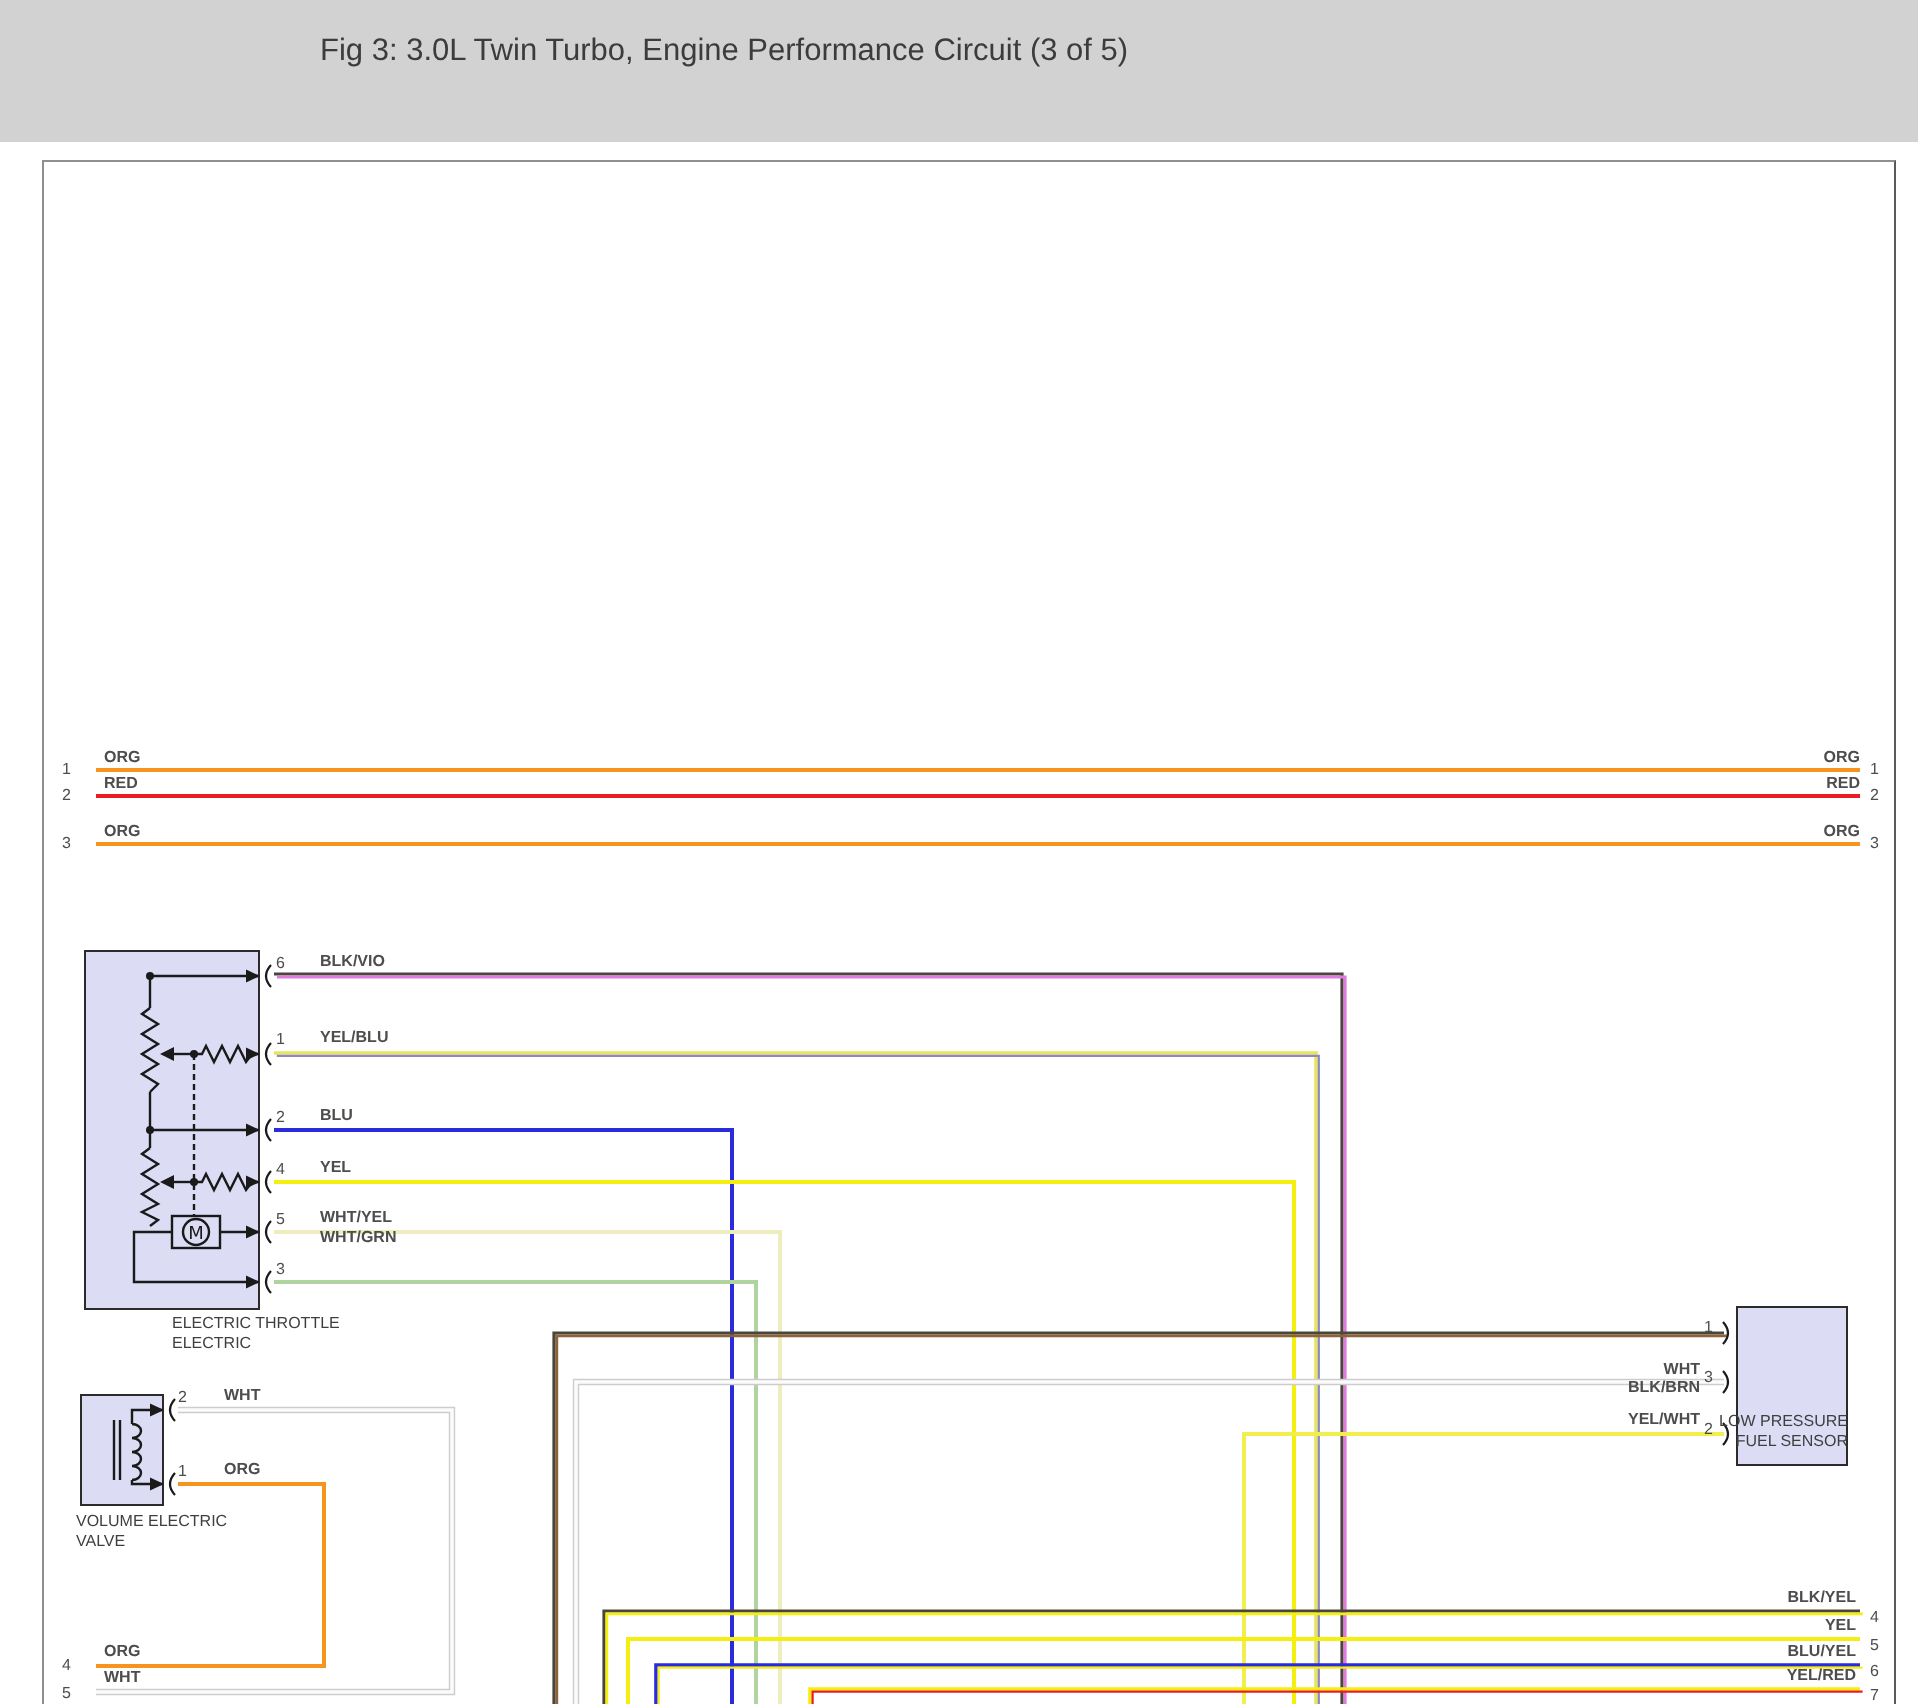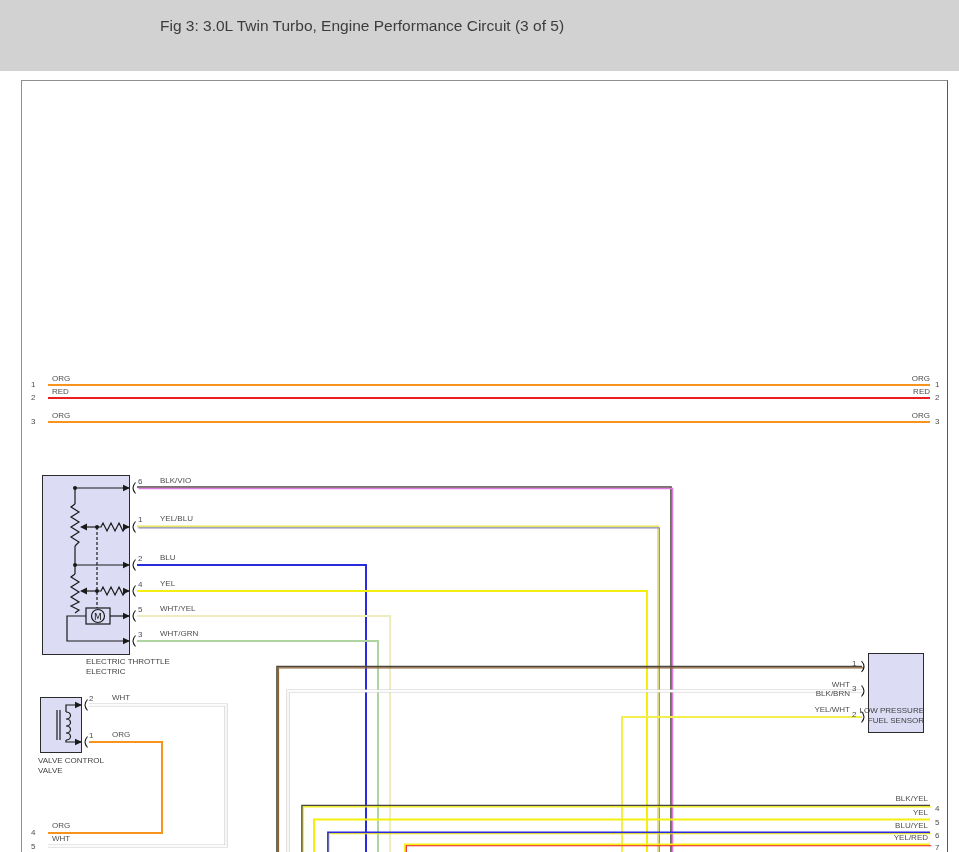--- a/index.html
+++ b/index.html
@@ -5,21 +5,21 @@
   html,body{margin:0;padding:0;background:#ffffff;}
   #screen{position:relative;width:959px;height:852px;overflow:hidden;background:#ffffff;
           font-family:"Liberation Sans","DejaVu Sans",sans-serif;}
   .titlebar{position:absolute;left:0;top:0;width:959px;height:71px;background:#d2d2d2;}
   .titlebar .title{position:absolute;left:160px;top:17px;font-size:15.5px;color:#3c3c3c;}
   .frame{position:absolute;left:21px;top:80px;width:925px;height:772px;
          border-top:1px solid #8f8f8f;border-left:1px solid #8f8f8f;border-right:1px solid #5a5a5a;
          background:#ffffff;}
   .combox{position:absolute;background:#dcdcf5;border:1px solid #2b2b2b;box-sizing:border-box;}
   svg.overlay{position:absolute;left:0;top:0;pointer-events:none;}
-  .lbl{position:absolute;font-size:8px;line-height:9px;color:#4d4d4d;white-space:nowrap;}
+  .lbl{position:absolute;font-size:8px;line-height:9px;color:#4d4d4d;white-space:nowrap;font-weight:bold;}
   .num{position:absolute;font-size:8px;line-height:9px;color:#4d4d4d;}
   .r{text-align:right;}
   .comlbl{position:absolute;font-size:8px;line-height:10px;color:#3f3f3f;white-space:nowrap;}
 </style>
 </head>
 <body>
 
 <div id="screen">
 
   <div class="titlebar" style="background: rgb(210, 210, 210);">
@@ -171,32 +171,32 @@
   <div class="lbl" style="left:160px;top:476px;text-align:center;">BLK/VIO</div>
   <div class="num" style="left:138px;top:515px;">1</div>
   <div class="lbl" style="left:160px;top:514px;">YEL/BLU</div>
   <div class="num" style="left:138px;top:554px;">2</div>
   <div class="lbl" style="left:160px;top:553px;">BLU</div>
   <div class="num" style="left:138px;top:580px;">4</div>
   <div class="lbl" style="left:160px;top:579px;">YEL</div>
   <div class="num" style="left:138px;top:605px;">5</div>
   <div class="lbl" style="left:160px;top:604px;">WHT/YEL</div>
   <div class="num" style="left:138px;top:630px;">3</div>
-  <div class="lbl" style="left:160px;top:629px;">WHT/GRN</div>
+  <div class="lbl" style="left:160px;top:614px;">WHT/GRN</div>
   <div class="comlbl" style="left:42px;top:657px;margin-left:44px;">
     <div>ELECTRIC THROTTLE</div>
     <div>ELECTRIC</div>
   </div>
 
   <div class="num" style="left:89px;top:694px;">2</div>
   <div class="lbl" style="left:112px;top:693px;">WHT</div>
   <div class="num" style="left:89px;top:731px;">1</div>
   <div class="lbl" style="left:112px;top:730px;">ORG</div>
   <div class="comlbl" style="left:38px;top:756px;">
-    <div>VALVE CONTROL</div>
+    <div>VOLUME ELECTRIC</div>
     <div>VALVE</div>
   </div>
 
   <div class="lbl r" style="left:770px;width:80px;top:655px;margin-top:34px;">BLK/BRN</div>
   <div class="num" style="left:852px;top:659px;">1</div>
   <div class="lbl r" style="left:770px;width:80px;top:680px;">WHT</div>
   <div class="num" style="left:852px;top:684px;">3</div>
   <div class="lbl r" style="left:770px;width:80px;top:705px;">YEL/WHT</div>
   <div class="num" style="left:852px;top:710px;">2</div>
   <div class="comlbl r" style="left:810px;width:114px;top:706px;">

